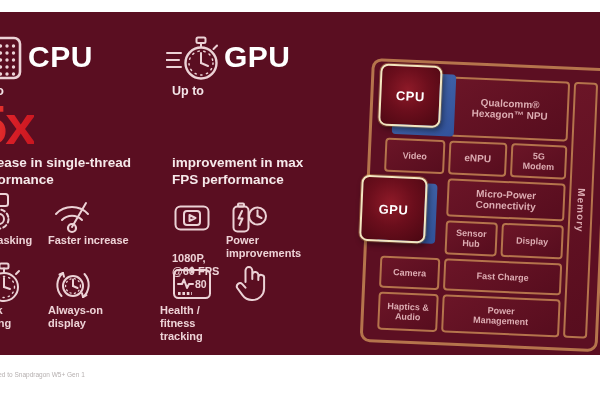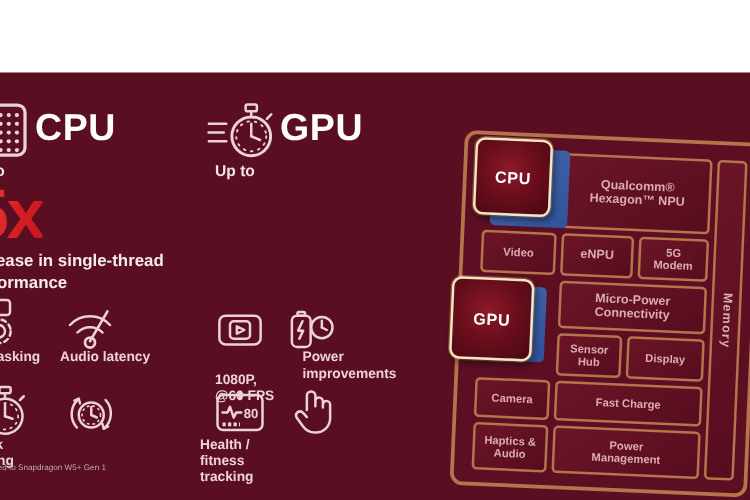--- a/index.html
+++ b/index.html
@@ -1,18 +1,18 @@
 <!DOCTYPE html>
 <html><head>
 <meta charset="utf-8">
 <style>
   html,body{margin:0;padding:0;}
   .stage{position:relative;width:600px;height:400px;background:#ffffff;overflow:hidden;
          font-family:"Liberation Sans", sans-serif;}
-  .band{position:absolute;left:0;top:12px;width:600px;height:343px;background:#5a0e21;overflow:hidden;margin-top:46px;}
+  .band{position:absolute;left:0;top:12px;width:600px;height:343px;background:#5a0e21;overflow:hidden;}
   .abs{position:absolute;}
   .icon-stroke{stroke:#ecd2d6;fill:none;stroke-width:2;stroke-linecap:round;stroke-linejoin:round;}
   .section-title{font-size:30px;font-weight:bold;color:#ffffff;letter-spacing:.5px;}
   .upto{font-size:12.5px;font-weight:bold;color:#f3e4e7;}
   .mult{font-size:56px;font-weight:bold;letter-spacing:-2px;line-height:.95;color:#e3262a;}
   @supports (-webkit-background-clip:text){
     .mult{background:linear-gradient(100deg,#f05034 0%,#d91f27 60%,#c8161f 100%);
           -webkit-background-clip:text;background-clip:text;color:transparent;}
   }
   .desc{font-size:13.5px;font-weight:bold;color:#f6e9ea;line-height:1.28;}
@@ -76,21 +76,21 @@
       <circle class="icon-stroke" cx="15" cy="27" r="5"></circle>
     </svg>
     <div class="abs feat-label" style="left:-32px;top:222px">Multitasking</div>
 
     <svg class="abs" style="left:48px;top:182px" width="48" height="42" viewBox="0 0 48 42">
       <path class="icon-stroke" d="M8 20 A 22 22 0 0 1 40 20"></path>
       <path class="icon-stroke" d="M14 26 A 14 14 0 0 1 34 26"></path>
       <line class="icon-stroke" x1="24" y1="33" x2="38" y2="9"></line>
       <circle class="icon-stroke" cx="24" cy="34" r="4" style="stroke-width:2.2"></circle>
     </svg>
-    <div class="abs feat-label" style="left:48px;top:222px">Audio latency</div>
+    <div class="abs feat-label" style="left:48px;top:222px">Faster increase</div>
 
     <svg class="abs" style="left:-16px;top:250px" width="40" height="42" viewBox="0 0 40 42">
       <rect class="icon-stroke" x="15.5" y="1.5" width="9" height="5" rx="1.5"></rect>
       <line class="icon-stroke" x1="20" y1="6.5" x2="20" y2="10"></line>
       <line class="icon-stroke" x1="32" y1="12" x2="35" y2="9"></line>
       <circle class="icon-stroke" cx="20" cy="25" r="14"></circle>
       <circle class="icon-stroke" cx="20" cy="25" r="10.5" stroke-dasharray="1.2 4.2" style="stroke-width:1.4"></circle>
       <line class="icon-stroke" x1="20" y1="25" x2="20" y2="16"></line>
       <line class="icon-stroke" x1="20" y1="25" x2="26" y2="27"></line>
     </svg>
@@ -100,53 +100,56 @@
     <svg class="abs" style="left:50px;top:250px" width="46" height="46" viewBox="0 0 46 46">
       <circle class="icon-stroke" cx="23" cy="24" r="10"></circle>
       <circle class="icon-stroke" cx="23" cy="24" r="7.4" stroke-dasharray="1.1 3.4" style="stroke-width:1.3"></circle>
       <line class="icon-stroke" x1="23" y1="24" x2="23" y2="17.5"></line>
       <line class="icon-stroke" x1="23" y1="24" x2="27.5" y2="26"></line>
       <path class="icon-stroke" d="M11.5 34 A 16 16 0 0 1 13 11"></path>
       <polyline class="icon-stroke" points="9.5,12.5 13,11 14,14.8"></polyline>
       <path class="icon-stroke" d="M34.5 12 A 16 16 0 0 1 33 35"></path>
       <polyline class="icon-stroke" points="36.5,33.2 33,35 32,31.2"></polyline>
     </svg>
+    <div class="abs feat-label" style="left:48px;top:292px">Always-on
+display</div>
 
     <svg class="abs" style="left:166px;top:24px" width="58" height="48" viewBox="0 0 58 48">
       <line class="icon-stroke" x1="1" y1="17" x2="15" y2="17"></line>
       <line class="icon-stroke" x1="0" y1="24" x2="13" y2="24"></line>
       <line class="icon-stroke" x1="1" y1="31" x2="15" y2="31"></line>
       <rect class="icon-stroke" x="30.5" y="1.5" width="9" height="5.5" rx="1.5"></rect>
       <line class="icon-stroke" x1="35" y1="7" x2="35" y2="10.5"></line>
       <line class="icon-stroke" x1="47.5" y1="13" x2="51" y2="9.5"></line>
       <circle class="icon-stroke" cx="35" cy="27" r="15.5" style="stroke-width:2.4"></circle>
       <circle class="icon-stroke" cx="35" cy="27" r="12" stroke-dasharray="1.3 4.6" style="stroke-width:1.5"></circle>
       <line class="icon-stroke" x1="35" y1="27" x2="35" y2="17"></line>
       <line class="icon-stroke" x1="35" y1="27" x2="42" y2="30"></line>
     </svg>
     <div class="abs section-title" style="left:224px;top:28px">GPU</div>
     <div class="abs upto" style="left:172px;top:72px">Up to</div>
+    <div class="abs desc" style="left:172px;top:142px;width:138px">improvement in max FPS performance</div>
 
     <svg class="abs" style="left:174px;top:193px" width="36" height="26" viewBox="0 0 36 26">
       <rect class="icon-stroke" x="1.5" y="1.5" width="33" height="23" rx="5"></rect>
       <rect class="icon-stroke" x="10" y="6" width="16" height="14" rx="3"></rect>
       <path class="icon-stroke" d="M15.5 10 L21.5 13 L15.5 16 Z"></path>
     </svg>
     <div class="abs feat-label" style="left:172px;top:240px">1080P,
 @60 FPS</div>
 
     <svg class="abs" style="left:230px;top:190px" width="38" height="32" viewBox="0 0 38 32">
       <rect class="icon-stroke" x="8" y="1.5" width="6" height="3" rx="1"></rect>
       <rect class="icon-stroke" x="3.5" y="4.5" width="15" height="25" rx="4"></rect>
       <path class="icon-stroke" d="M12 9 L8.5 16.5 L12.5 16.5 L9.5 23"></path>
       <circle class="icon-stroke" cx="27.5" cy="14" r="8.5" fill="#5a0e21"></circle>
       <line class="icon-stroke" x1="27.5" y1="14" x2="27.5" y2="8.5"></line>
       <line class="icon-stroke" x1="27.5" y1="14" x2="31.5" y2="16"></line>
     </svg>
-    <div class="abs feat-label" style="left:242px;top:222px">Power
+    <div class="abs feat-label" style="left:226px;top:222px">Power
 improvements</div>
 
     <svg class="abs" style="left:172px;top:254px" width="40" height="34" viewBox="0 0 40 34">
       <rect class="icon-stroke" x="2" y="4" width="36" height="28" rx="4.5"></rect>
       <line class="icon-stroke" x1="20" y1="1.5" x2="20" y2="6.5"></line>
       <line class="icon-stroke" x1="17.5" y1="4" x2="22.5" y2="4"></line>
       <polyline class="icon-stroke" points="6,18 10,18 12,13.5 15,22 17,18 21,18"></polyline>
       <text x="23" y="22" font-size="10.5" font-weight="bold" fill="#ecd2d6" font-family="Liberation Sans, sans-serif">80</text>
       <line class="icon-stroke" x1="6" y1="27.5" x2="20" y2="27.5" stroke-dasharray="2.6 1.8" style="stroke-width:3;stroke-linecap:butt"></line>
     </svg>

